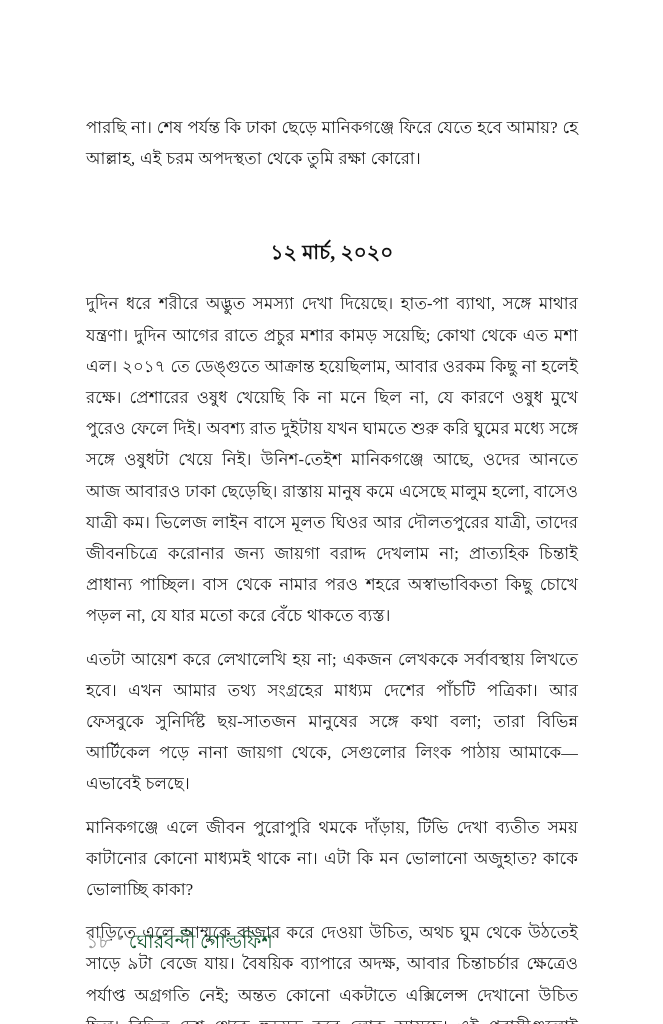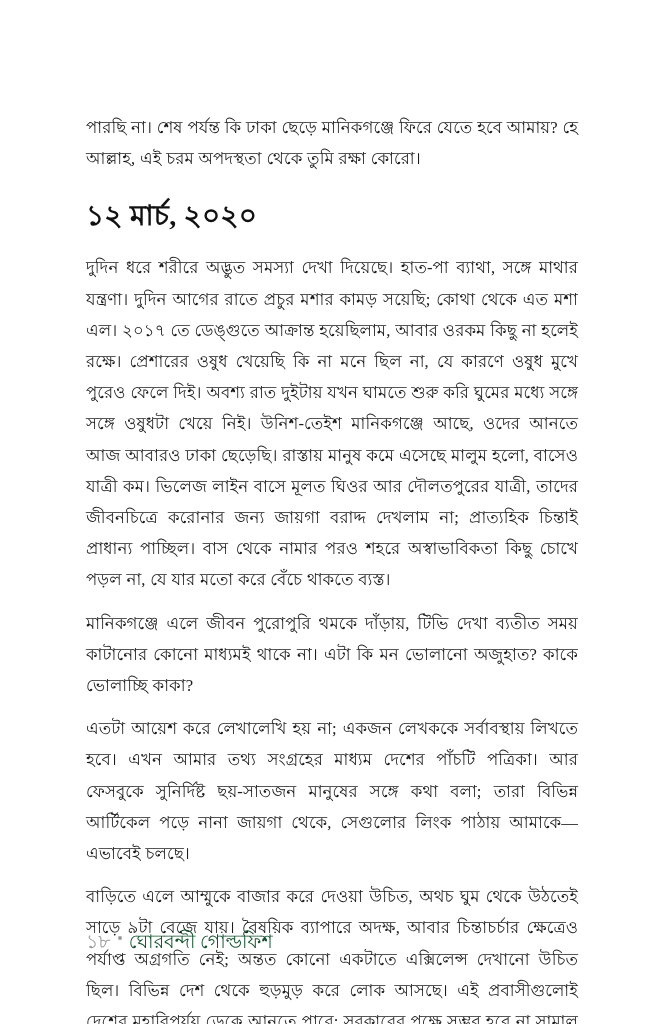--- a/index.html
+++ b/index.html
@@ -40,25 +40,25 @@
     word-spacing: 0.5px;
     color: #1b1b1b;
   }
   .para:last-child { margin-bottom: 0; }
 
   .para.continuation {
     margin-bottom: 0;
   }
 
   .entry-heading {
-    font-size: 28px;
+    font-size: 20px;
     font-weight: bold;
     line-height: 32px;
-    margin: 26px 0 20px 0;
-    text-align: left;
+    margin: 62px 0 20px 0;
+    text-align: center;
     color: #111111;
     letter-spacing: 0.2px;
   }
 
   .footer {
     position: absolute;
     left: 86px;
     top: 932px;
     display: flex;
     align-items: center;
@@ -85,23 +85,23 @@
 <div class="page">
 
   <div class="content">
 
     <p class="para continuation">পারছি না। শেষ পর্যন্ত কি ঢাকা ছেড়ে মানিকগঞ্জে ফিরে যেতে হবে আমায়? হে আল্লাহ, এই চরম অপদস্থতা থেকে তুমি রক্ষা কোরো।</p>
 
     <h2 class="entry-heading">১২ মার্চ, ২০২০</h2>
 
     <p class="para">দুদিন ধরে শরীরে অদ্ভুত সমস্যা দেখা দিয়েছে। হাত-পা ব্যাথা, সঙ্গে মাথার যন্ত্রণা। দুদিন আগের রাতে প্রচুর মশার কামড় সয়েছি; কোথা থেকে এত মশা এল। ২০১৭ তে ডেঙ্গুতে আক্রান্ত হয়েছিলাম, আবার ওরকম কিছু না হলেই রক্ষে। প্রেশারের ওষুধ খেয়েছি কি না মনে ছিল না, যে কারণে ওষুধ মুখে পুরেও ফেলে দিই। অবশ্য রাত দুইটায় যখন ঘামতে শুরু করি ঘুমের মধ্যে সঙ্গে সঙ্গে ওষুধটা খেয়ে নিই। উনিশ-তেইশ মানিকগঞ্জে আছে, ওদের আনতে আজ আবারও ঢাকা ছেড়েছি। রাস্তায় মানুষ কমে এসেছে মালুম হলো, বাসেও যাত্রী কম। ভিলেজ লাইন বাসে মূলত ঘিওর আর দৌলতপুরের যাত্রী, তাদের জীবনচিত্রে করোনার জন্য জায়গা বরাদ্দ দেখলাম না; প্রাত্যহিক চিন্তাই প্রাধান্য পাচ্ছিল। বাস থেকে নামার পরও শহরে অস্বাভাবিকতা কিছু চোখে পড়ল না, যে যার মতো করে বেঁচে থাকতে ব্যস্ত।</p>
 
+    <p class="para">এতটা আয়েশ করে লেখালেখি হয় না; একজন লেখককে সর্বাবস্থায় লিখতে হবে। এখন আমার তথ্য সংগ্রহের মাধ্যম দেশের পাঁচটি পত্রিকা। আর ফেসবুকে সুনির্দিষ্ট ছয়-সাতজন মানুষের সঙ্গে কথা বলা; তারা বিভিন্ন আর্টিকেল পড়ে নানা জায়গা থেকে, সেগুলোর লিংক পাঠায় আমাকে— এভাবেই চলছে।</p>
+
     <p class="para">মানিকগঞ্জে এলে জীবন পুরোপুরি থমকে দাঁড়ায়, টিভি দেখা ব্যতীত সময় কাটানোর কোনো মাধ্যমই থাকে না। এটা কি মন ভোলানো অজুহাত? কাকে ভোলাচ্ছি কাকা?</p>
-
-    <p class="para">এতটা আয়েশ করে লেখালেখি হয় না; একজন লেখককে সর্বাবস্থায় লিখতে হবে। এখন আমার তথ্য সংগ্রহের মাধ্যম দেশের পাঁচটি পত্রিকা। আর ফেসবুকে সুনির্দিষ্ট ছয়-সাতজন মানুষের সঙ্গে কথা বলা; তারা বিভিন্ন আর্টিকেল পড়ে নানা জায়গা থেকে, সেগুলোর লিংক পাঠায় আমাকে— এভাবেই চলছে।</p>
 
     <p class="para">বাড়িতে এলে আম্মুকে বাজার করে দেওয়া উচিত, অথচ ঘুম থেকে উঠতেই সাড়ে ৯টা বেজে যায়। বৈষয়িক ব্যাপারে অদক্ষ, আবার চিন্তাচর্চার ক্ষেত্রেও পর্যাপ্ত অগ্রগতি নেই; অন্তত কোনো একটাতে এক্সিলেন্স দেখানো উচিত ছিল। বিভিন্ন দেশ থেকে হুড়মুড় করে লোক আসছে। এই প্রবাসীগুলোই দেশের মহাবিপর্যয় ডেকে আনতে পারে; সরকারের পক্ষে সম্ভব হবে না সামাল দেওয়া। প্রশ্ন হলো তারা আসছে কেন; বাংলাদেশে এলেই বেঁচে যাবে ভাবছে,</p>
 
   </div>
 
   <div class="footer">
     <span class="folio">১৮</span>
     <span class="sep"></span>
     <span class="book-title">ঘোরবন্দী গোল্ডফিশ</span>
   </div>

